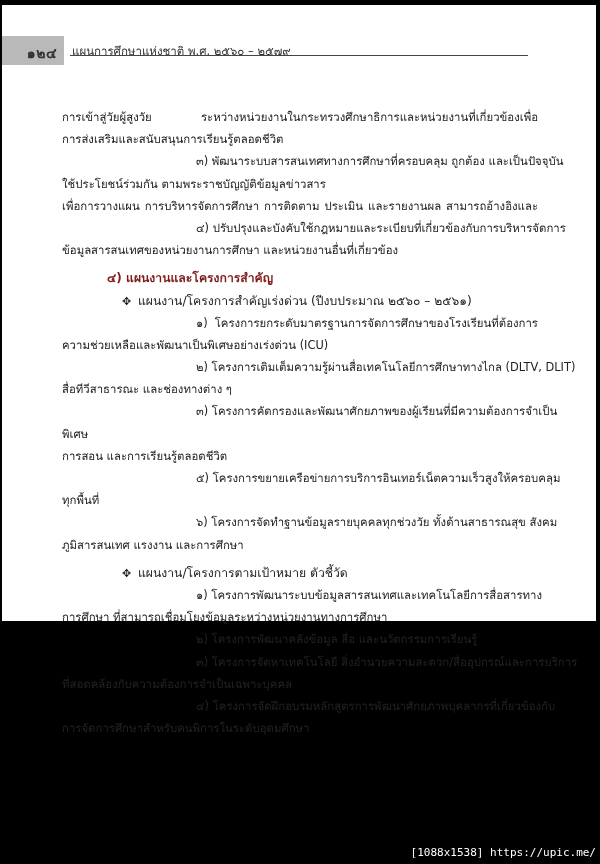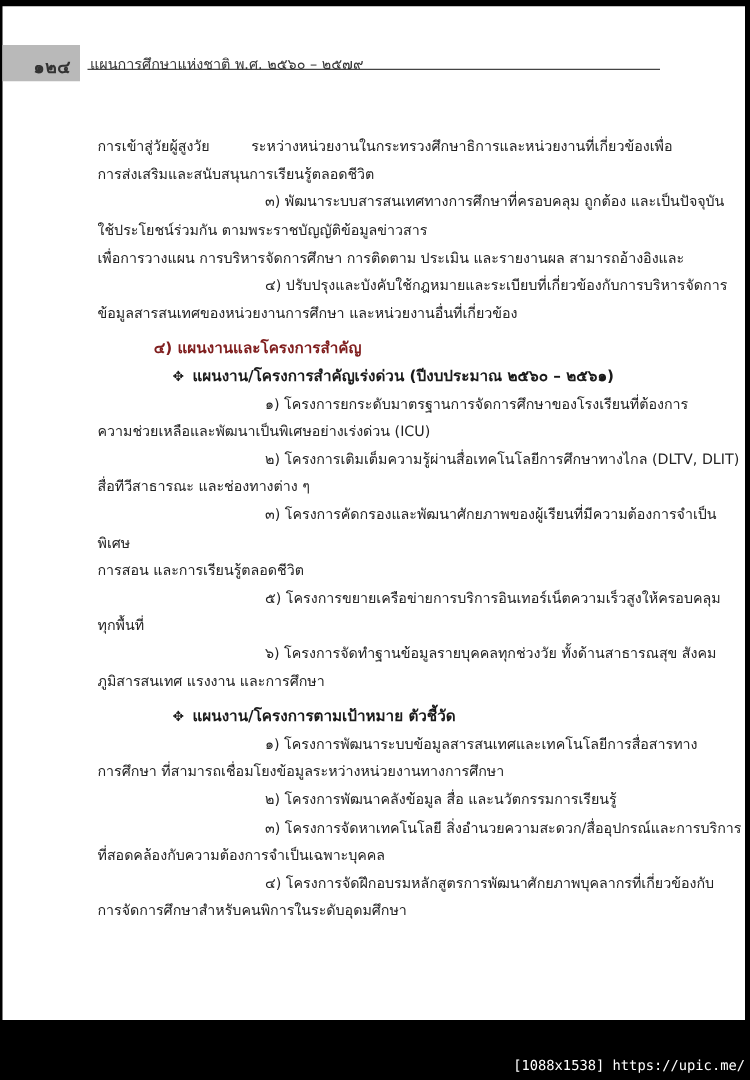--- a/index.html
+++ b/index.html
@@ -4,21 +4,21 @@
   <style>
     html, body {
       margin: 0; padding: 0;
       width: 600px; height: 864px;
       background: #000;
       overflow: hidden;
     }
     .page {
       position: absolute;
       left: 2px; top: 5px;
-      width: 594px; height: 811px;
+      width: 594px; height: 616px;
       background: #fff;
       font-family: "DejaVu Sans", "Liberation Sans", sans-serif;
       color: #222;
     }
     .page-num-box {
       position: absolute;
       left: 0; top: 31px;
       width: 62px; height: 29px;
       background: #b9b9b9;
     }
@@ -43,25 +43,25 @@
       border-top: 1.5px solid #444;
     }
     .body {
       position: absolute;
       left: 60px; top: 101px;
       width: 476px;
       font-size: 11.4px;
       line-height: 22.2px;
       color: #222;
     }
-    .line { white-space: nowrap; overflow: visible; height: 22.2px; margin-left: 16px; }
+    .line { white-space: nowrap; overflow: visible; height: 22.2px; }
     .just { text-align: justify; text-align-last: justify; }
     .ind1 { padding-left: 134px; }
     .ind-h1 { padding-left: 45px; font-size: 12.2px; font-weight: 600; color: #7f1d1d; margin-top: 6px; }
-    .ind-h2 { padding-left: 60px; font-size: 12.2px; font-weight: 700; color: #1a1a1a; }
+    .ind-h2 { padding-left: 60px; font-size: 12.2px; font-weight: 400; color: #1a1a1a; }
     .gap { height: 6px; }
     .bullet { display: inline-block; width: 16px; font-size: 11px; }
     .footer-band {
       position: absolute; left: 0; top: 843px;
       width: 600px; height: 21px; background: #000;
     }
     .footer-tag {
       position: absolute; right: 4px; top: 846px;
       font-family: "DejaVu Sans Mono", "Liberation Mono", monospace;
       font-size: 11px; color: #fff;

